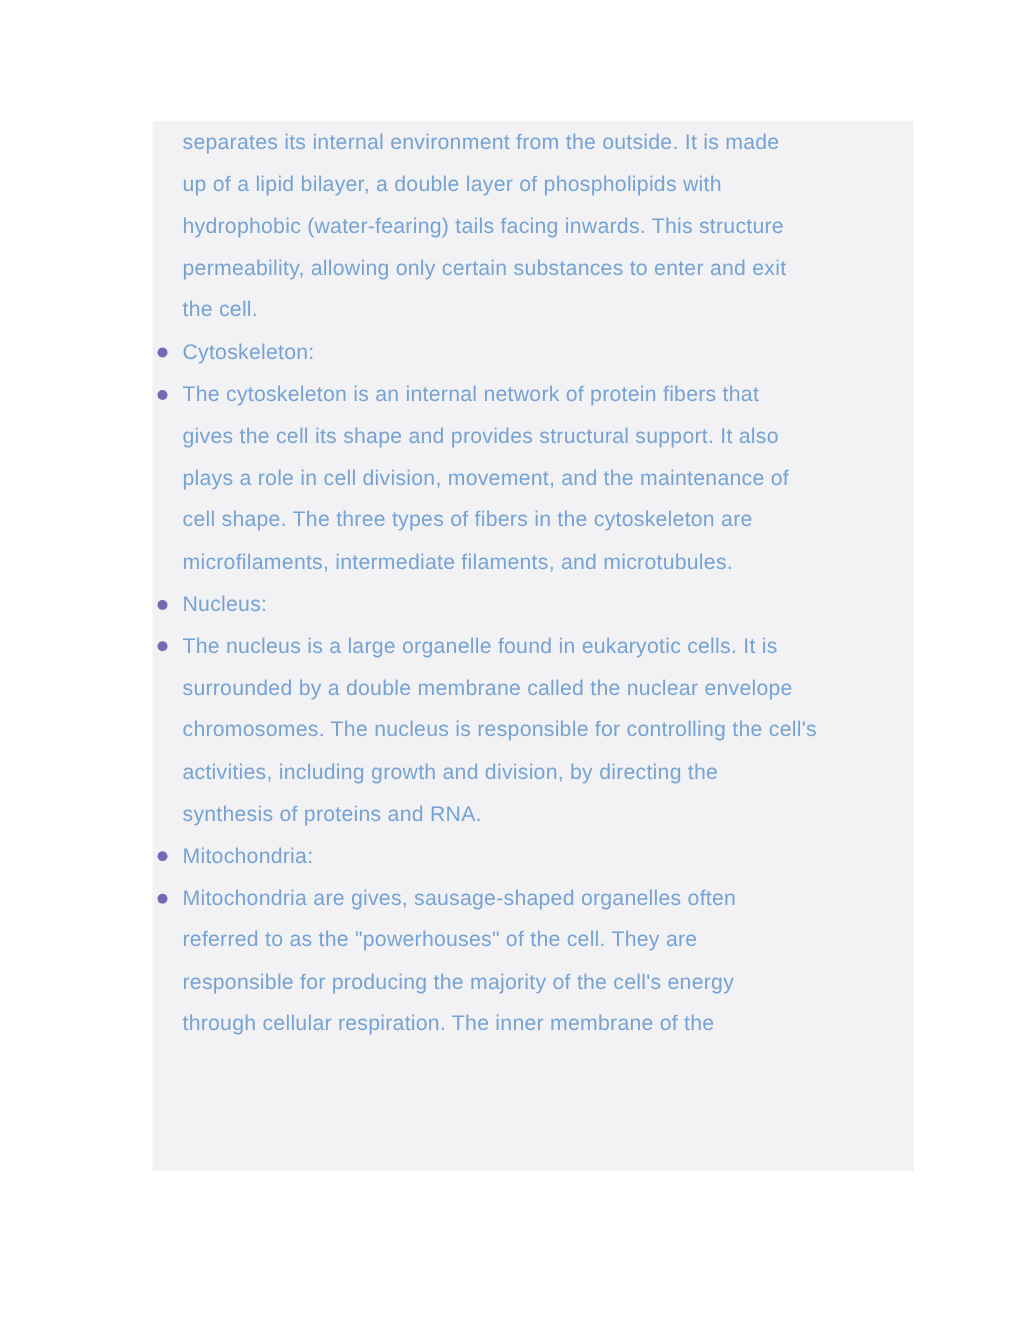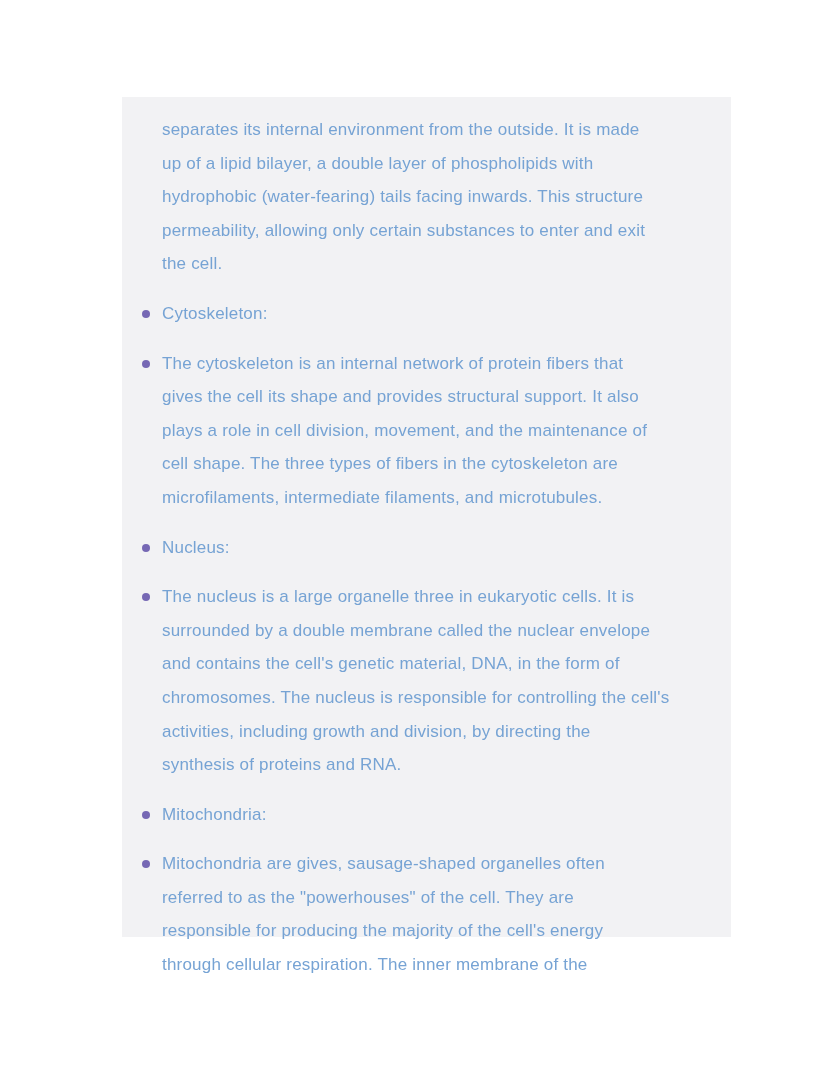--- a/index.html
+++ b/index.html
@@ -21,21 +21,21 @@
     height: 840px;
     background: var(--content-bg, #f2f2f4);
     color: var(--text-color, #76a3d4);
     font-size: 17px;
     line-height: 33.6px;
     letter-spacing: 0.2px;
   }
   .block {
     position: relative;
     padding-left: 24px;
-    margin: 16px;
+    margin: 0;
   }
   .line {
     white-space: nowrap;
     height: 33.6px;
   }
   .bullet-dot {
     position: absolute;
     left: 4px;
     top: 13px;
     width: 8px;
@@ -67,23 +67,22 @@
         <div class="line">plays a role in cell division, movement, and the maintenance of</div>
         <div class="line">cell shape. The three types of fibers in the cytoskeleton are</div>
         <div class="line">microfilaments, intermediate filaments, and microtubules.</div>
       </div>
       <div class="block bullet">
         <span class="bullet-dot"></span>
         <div class="line">Nucleus:</div>
       </div>
       <div class="block bullet">
         <span class="bullet-dot"></span>
-        <div class="line">The nucleus is a large organelle three in eukaryotic cells. It is</div>
+        <div class="line">The nucleus is a large organelle found in eukaryotic cells. It is</div>
         <div class="line">surrounded by a double membrane called the nuclear envelope</div>
-        <div class="line">and contains the cell's genetic material, DNA, in the form of</div>
         <div class="line">chromosomes. The nucleus is responsible for controlling the cell's</div>
         <div class="line">activities, including growth and division, by directing the</div>
         <div class="line">synthesis of proteins and RNA.</div>
       </div>
       <div class="block bullet">
         <span class="bullet-dot"></span>
         <div class="line">Mitochondria:</div>
       </div>
       <div class="block bullet">
         <span class="bullet-dot"></span>

